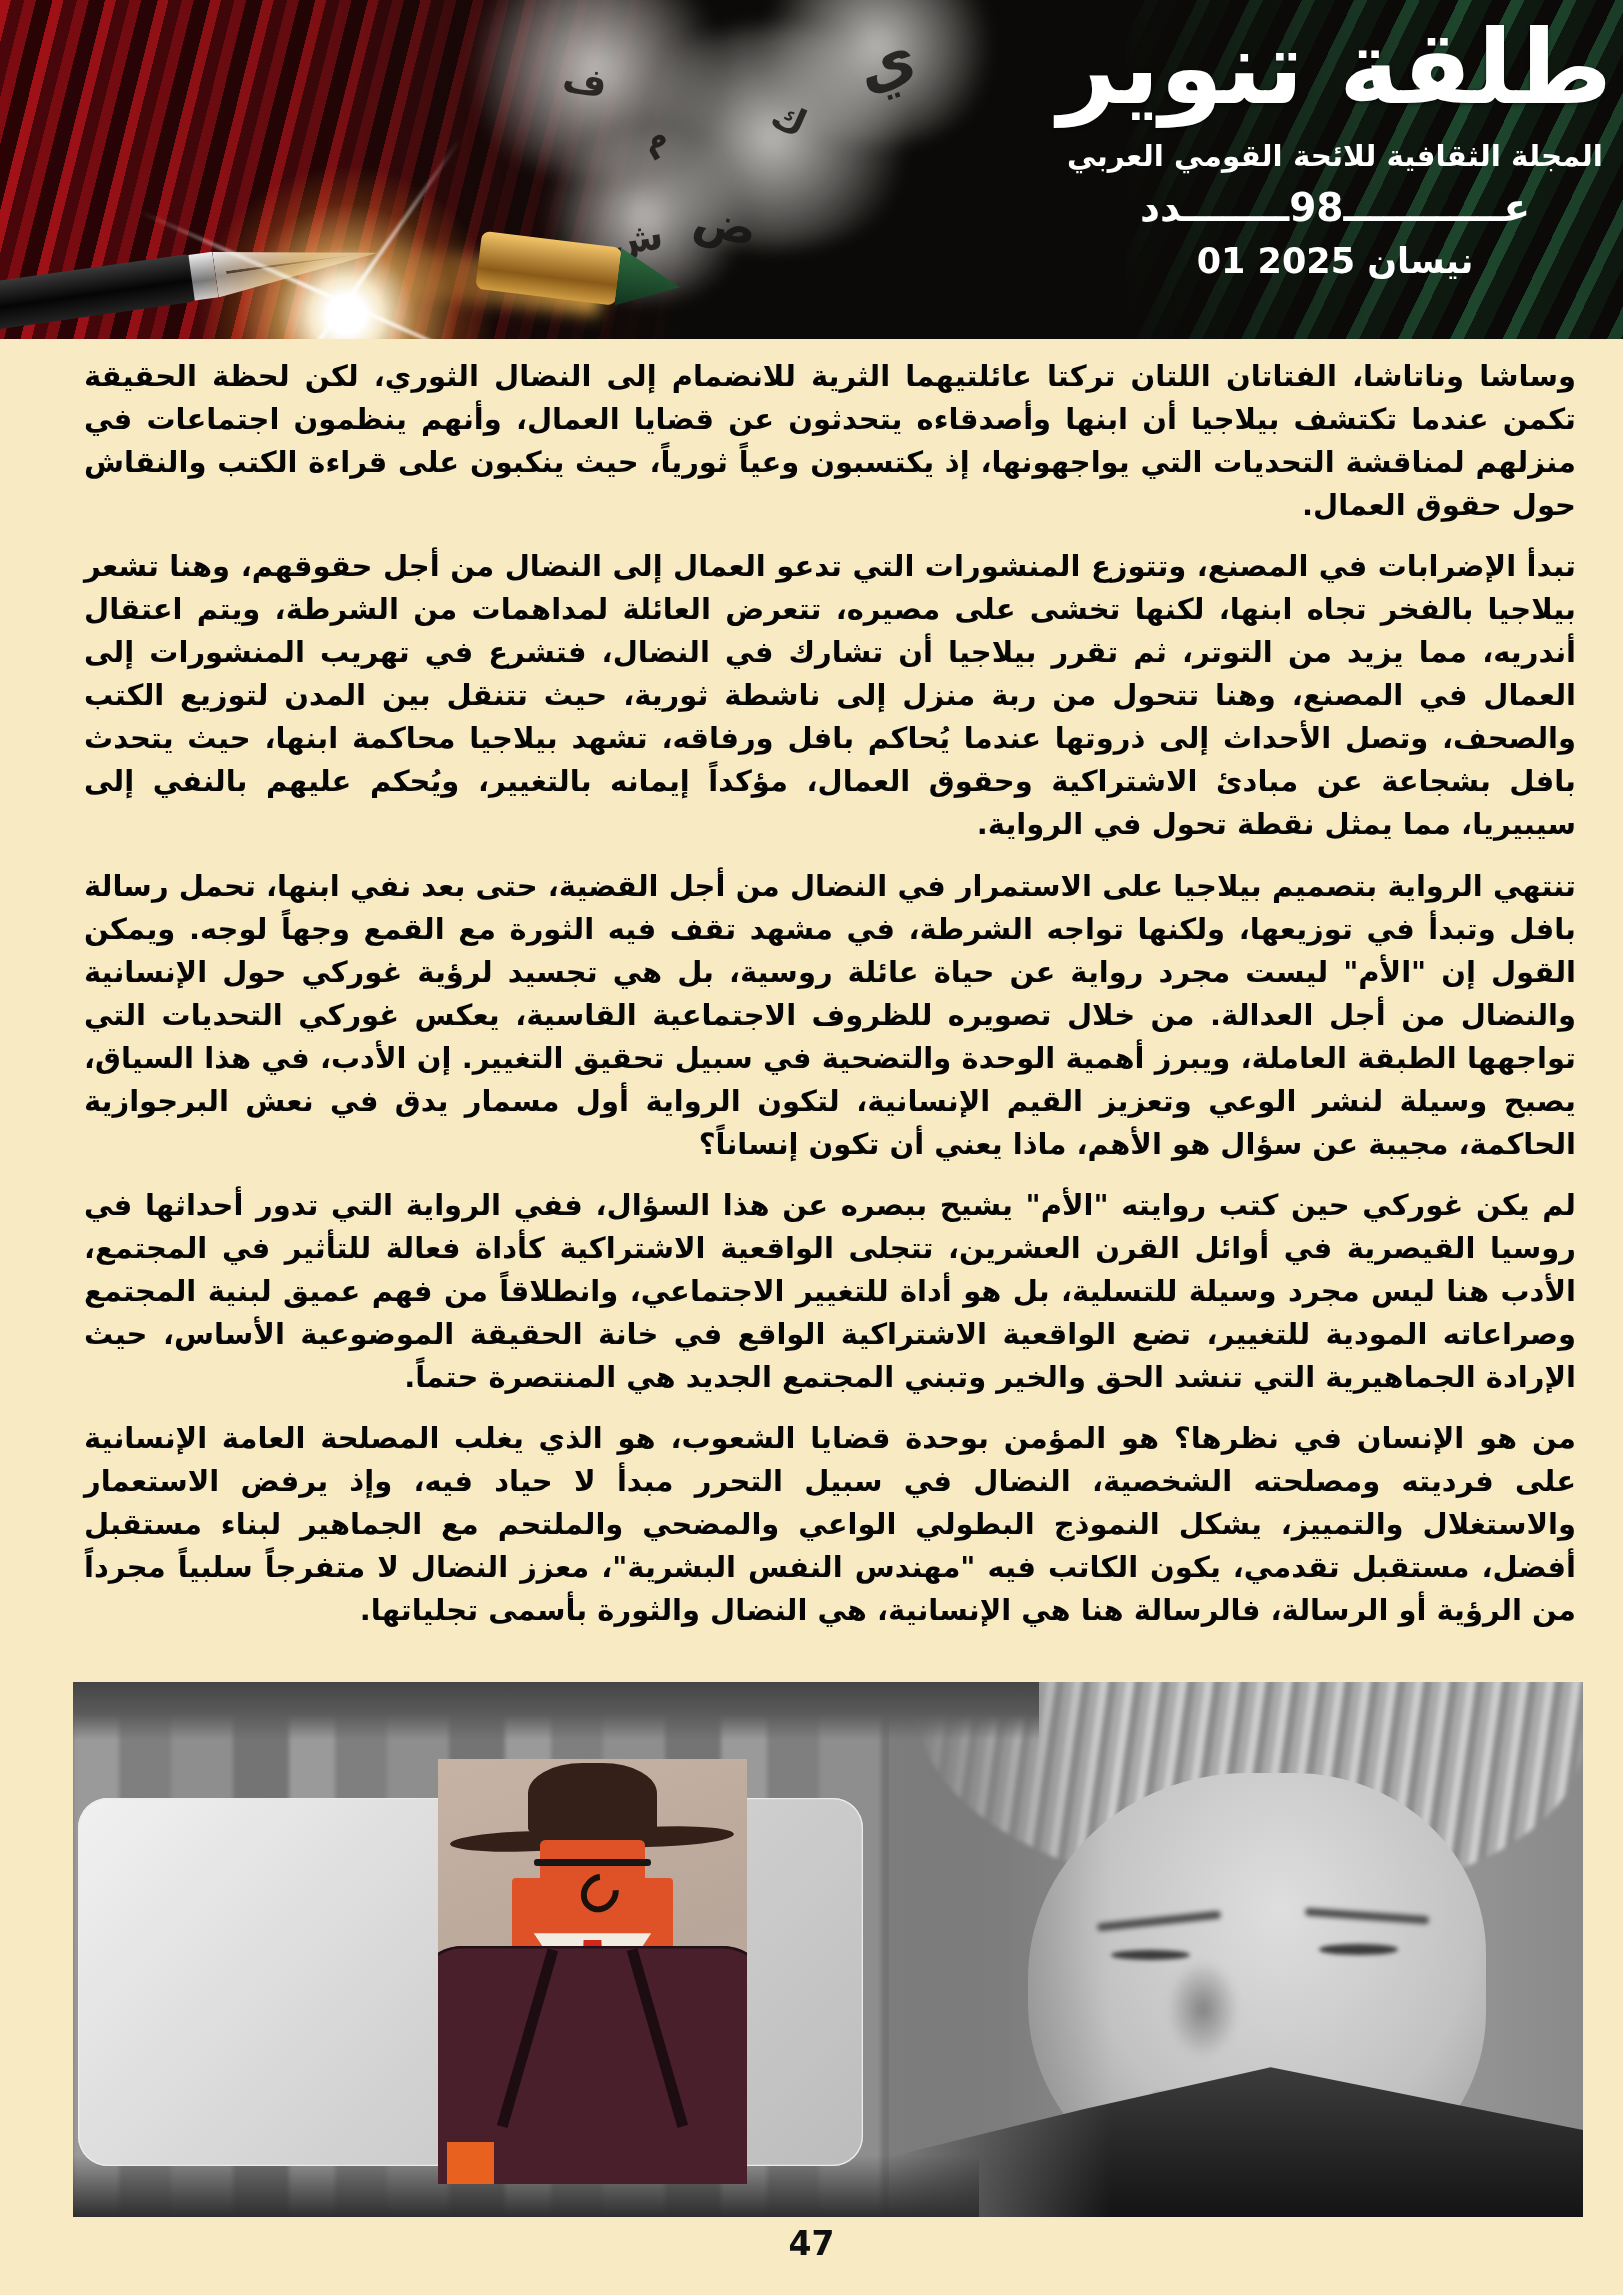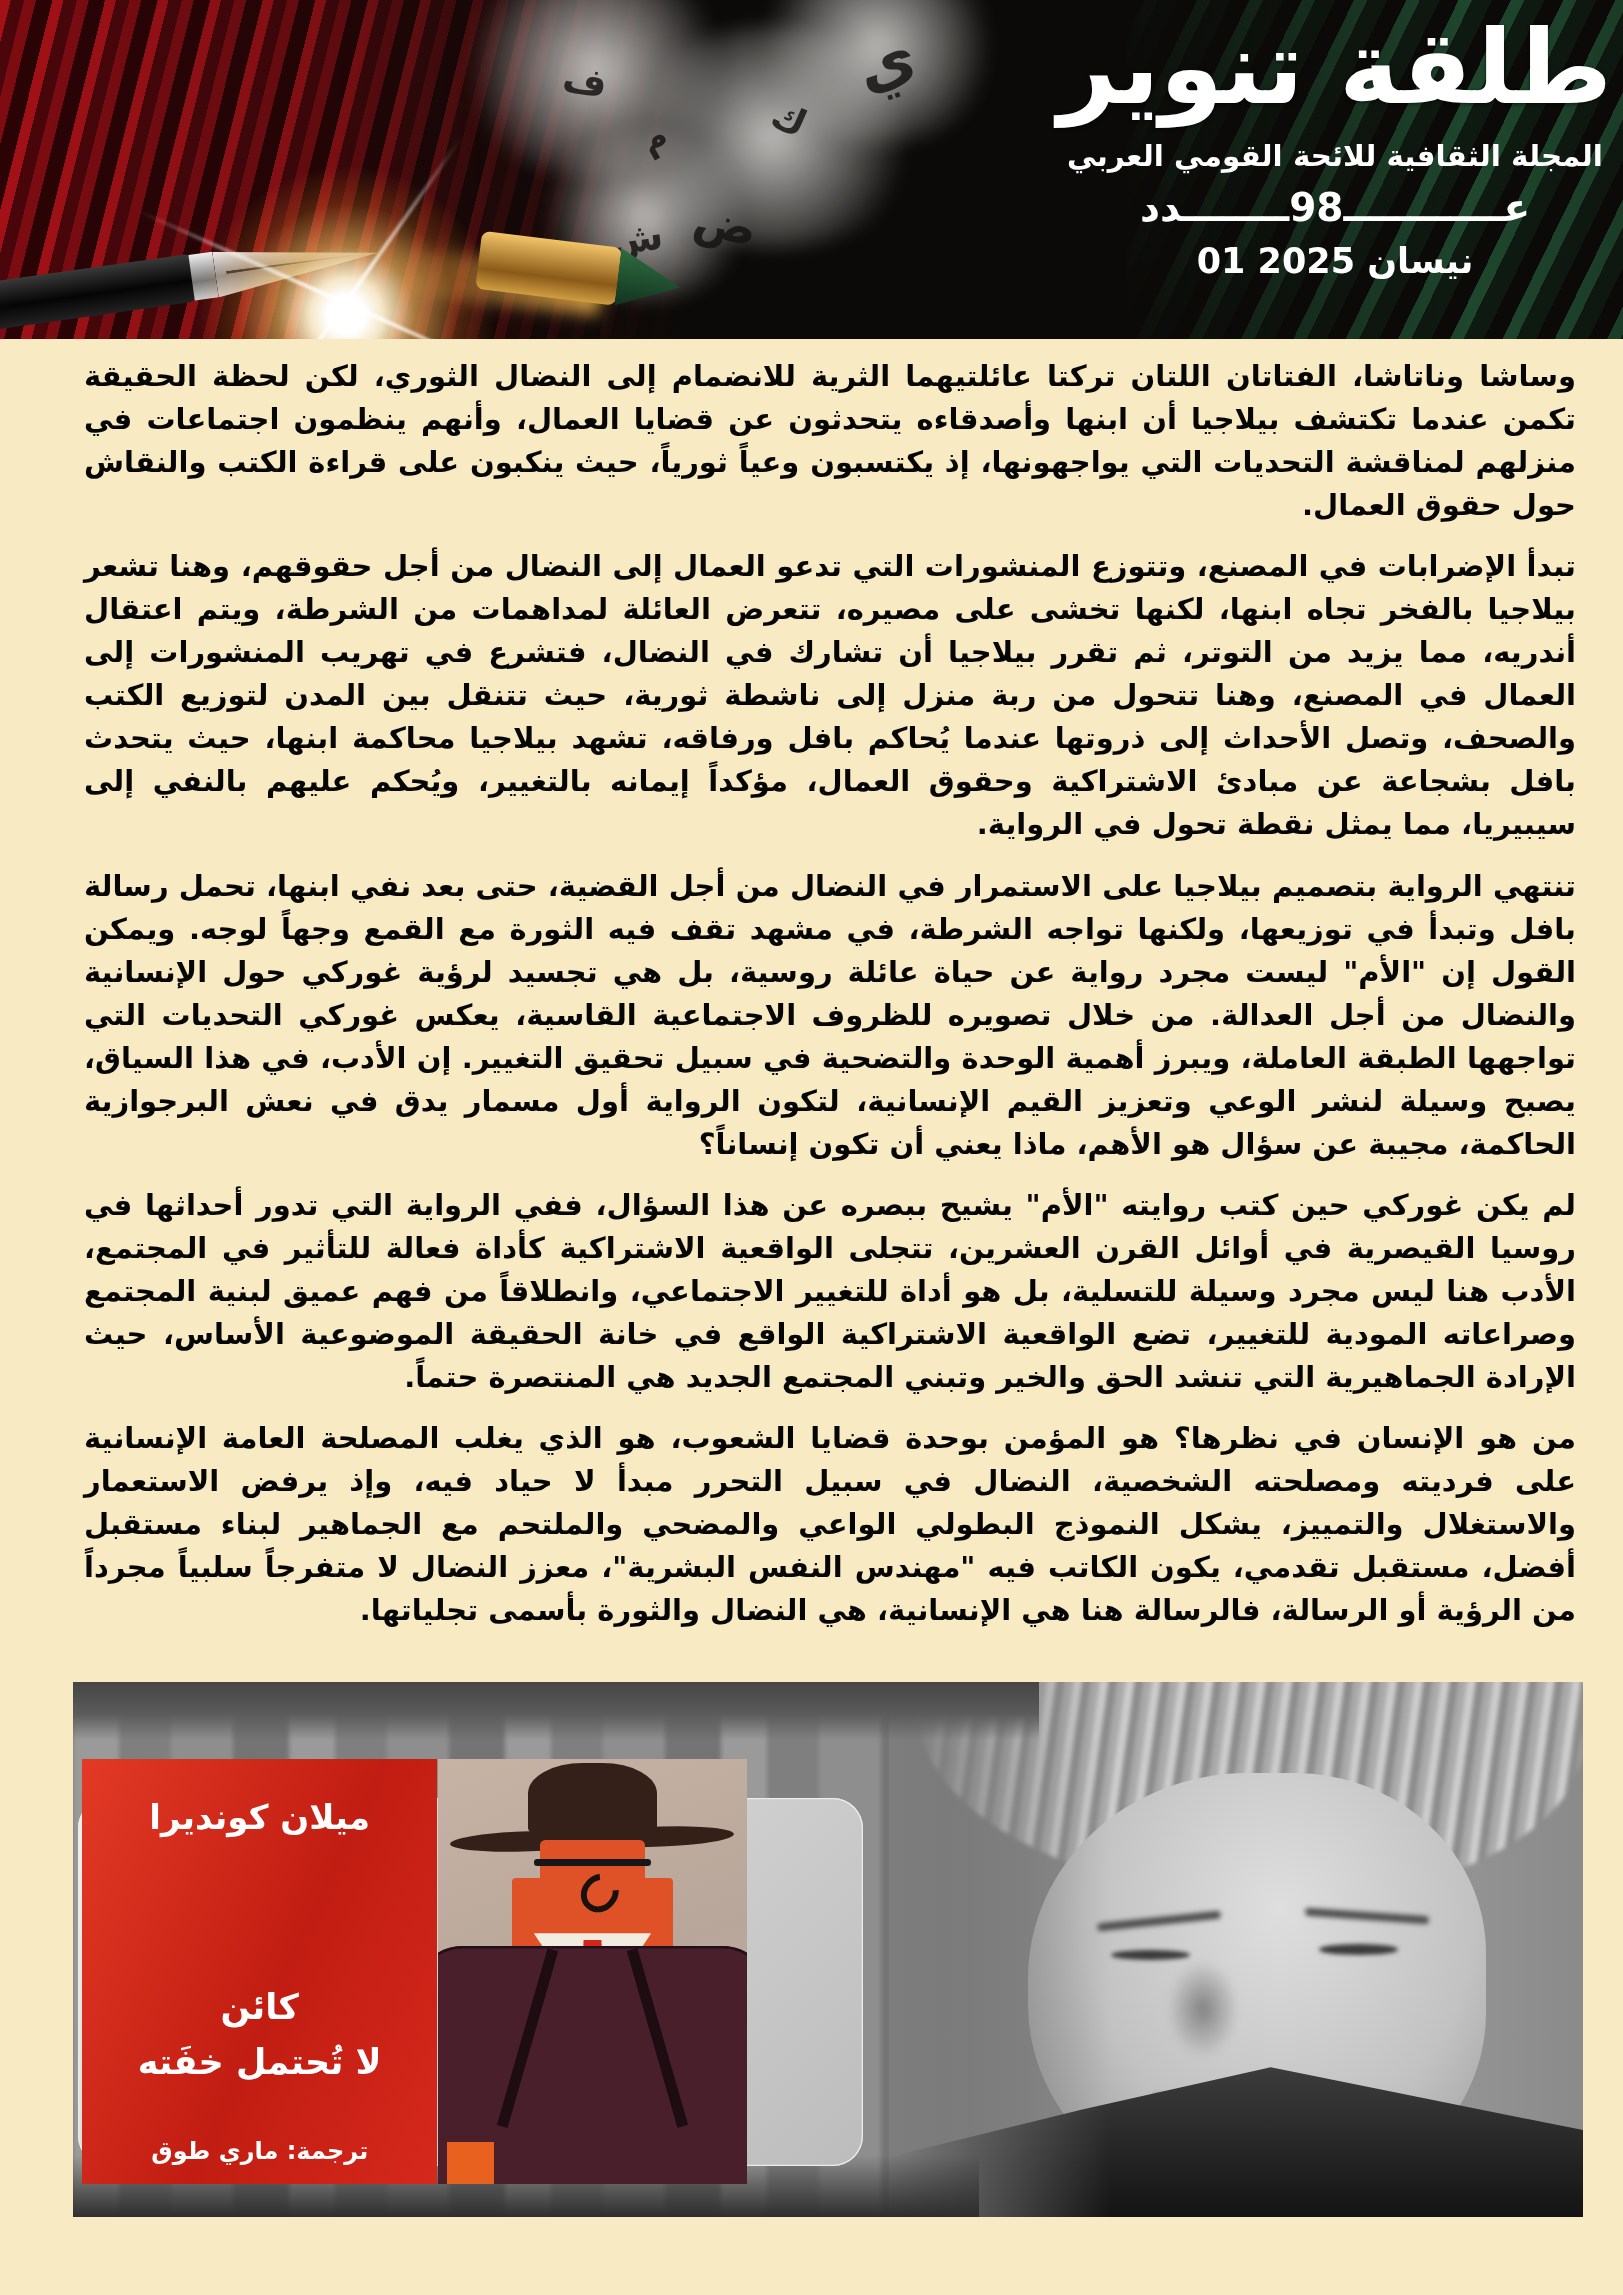--- a/index.html
+++ b/index.html
@@ -185,41 +185,36 @@
       <div class="p-collar"></div>
       <div class="p-suit"></div>
       <div class="portrait-fade"></div>
     </div>
 
     <div class="fig-top-band"></div>
     <div class="fig-bottom-band"></div>
 
     <div class="panel"></div>
 
-    <div class="book-cover">
-      <div class="bc-author">ميلان كونديرا</div>
-      <div class="bc-t1">كائن</div>
-      <div class="bc-t2">لا تُحتمل خفَته</div>
-      <div class="bc-translator">ترجمة: ماري طوق</div>
-    </div>
 
     <div class="illus">
       <div class="hat-crown"></div>
       <div class="hat-brim"></div>
       <div class="man-ear" style="left:24%;"></div>
       <div class="man-ear" style="right:24%;"></div>
       <div class="man-face">
         <div class="man-glasses"></div>
         <div class="man-nose"></div>
       </div>
       <div class="man-collar"></div>
       <div class="man-tie"></div>
       <div class="man-suit">
         <div class="lapel lapel-l"></div>
         <div class="lapel lapel-r"></div>
       </div>
       <div class="man-cuff"></div>
     </div>
   </div>
 
+  <div class="page-number">47</div>
 
 </div>
 
 
 </body></html>

